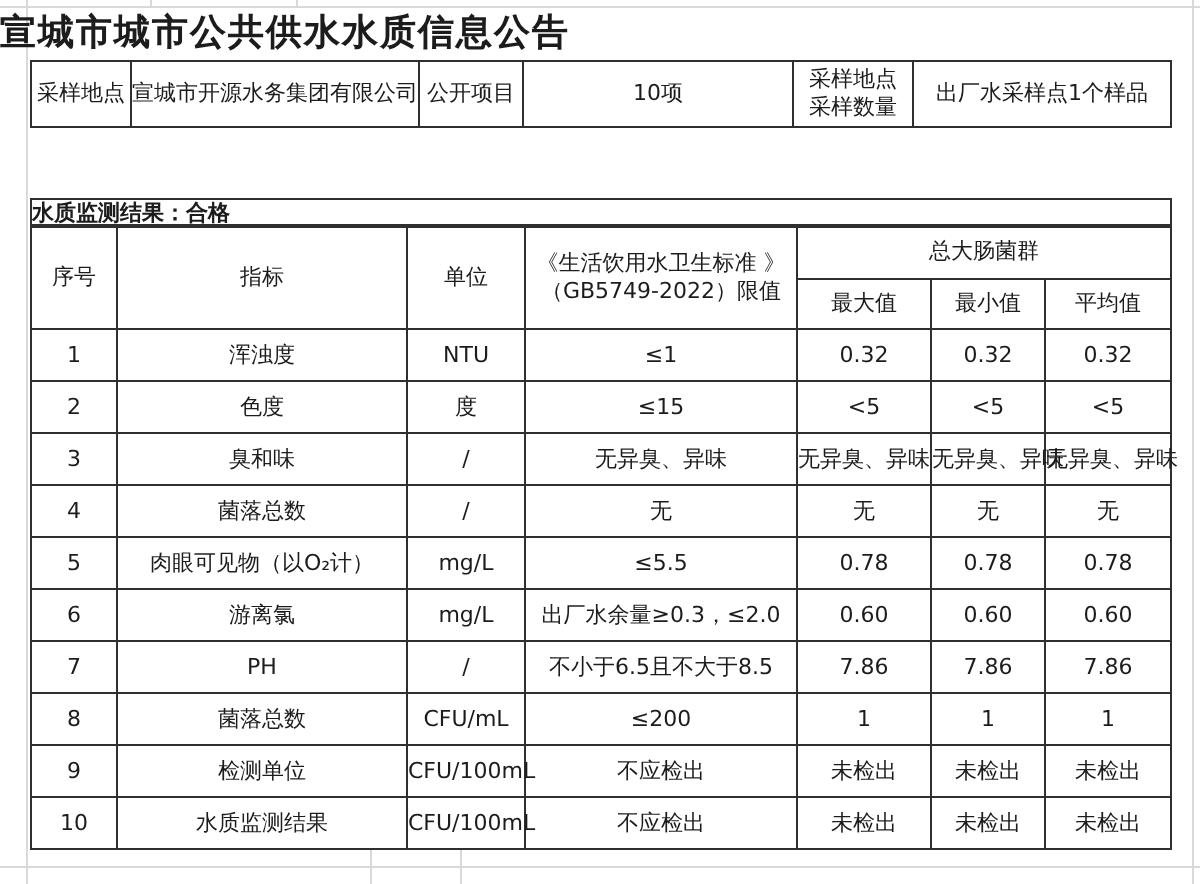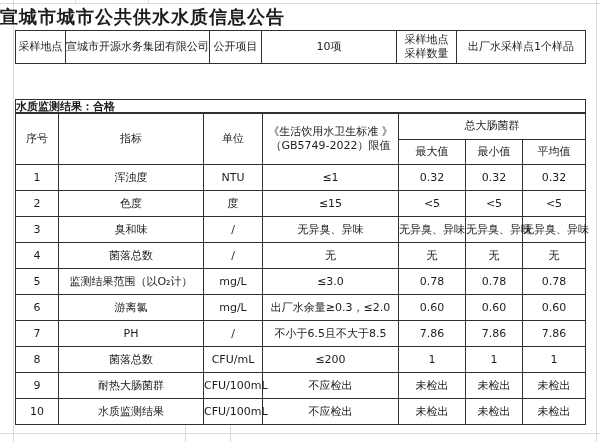--- a/index.html
+++ b/index.html
@@ -137,23 +137,23 @@
       <td>4</td>
       <td>菌落总数</td>
       <td>/</td>
       <td class="lim">无</td>
       <td>无</td>
       <td>无</td>
       <td>无</td>
     </tr>
     <tr class="dr">
       <td>5</td>
-      <td>监测结果范围（以O₂计）</td>
+      <td>肉眼可见物（以O₂计）</td>
       <td>mg/L</td>
-      <td class="lim">≤3.0</td>
+      <td class="lim">≤5.5</td>
       <td>0.78</td>
       <td>0.78</td>
       <td>0.78</td>
     </tr>
     <tr class="dr">
       <td>6</td>
       <td>游离氯</td>
       <td>mg/L</td>
       <td class="lim">出厂水余量≥0.3，≤2.0</td>
       <td>0.60</td>
@@ -173,21 +173,21 @@
       <td>8</td>
       <td>菌落总数</td>
       <td>CFU/mL</td>
       <td class="lim">≤200</td>
       <td>1</td>
       <td>1</td>
       <td>1</td>
     </tr>
     <tr class="dr">
       <td>9</td>
-      <td>耐热大肠菌群</td>
+      <td>检测单位</td>
       <td>CFU/100mL</td>
       <td class="lim">不应检出</td>
       <td>未检出</td>
       <td>未检出</td>
       <td>未检出</td>
     </tr>
     <tr class="dr">
       <td>10</td>
       <td>水质监测结果</td>
       <td>CFU/100mL</td>

